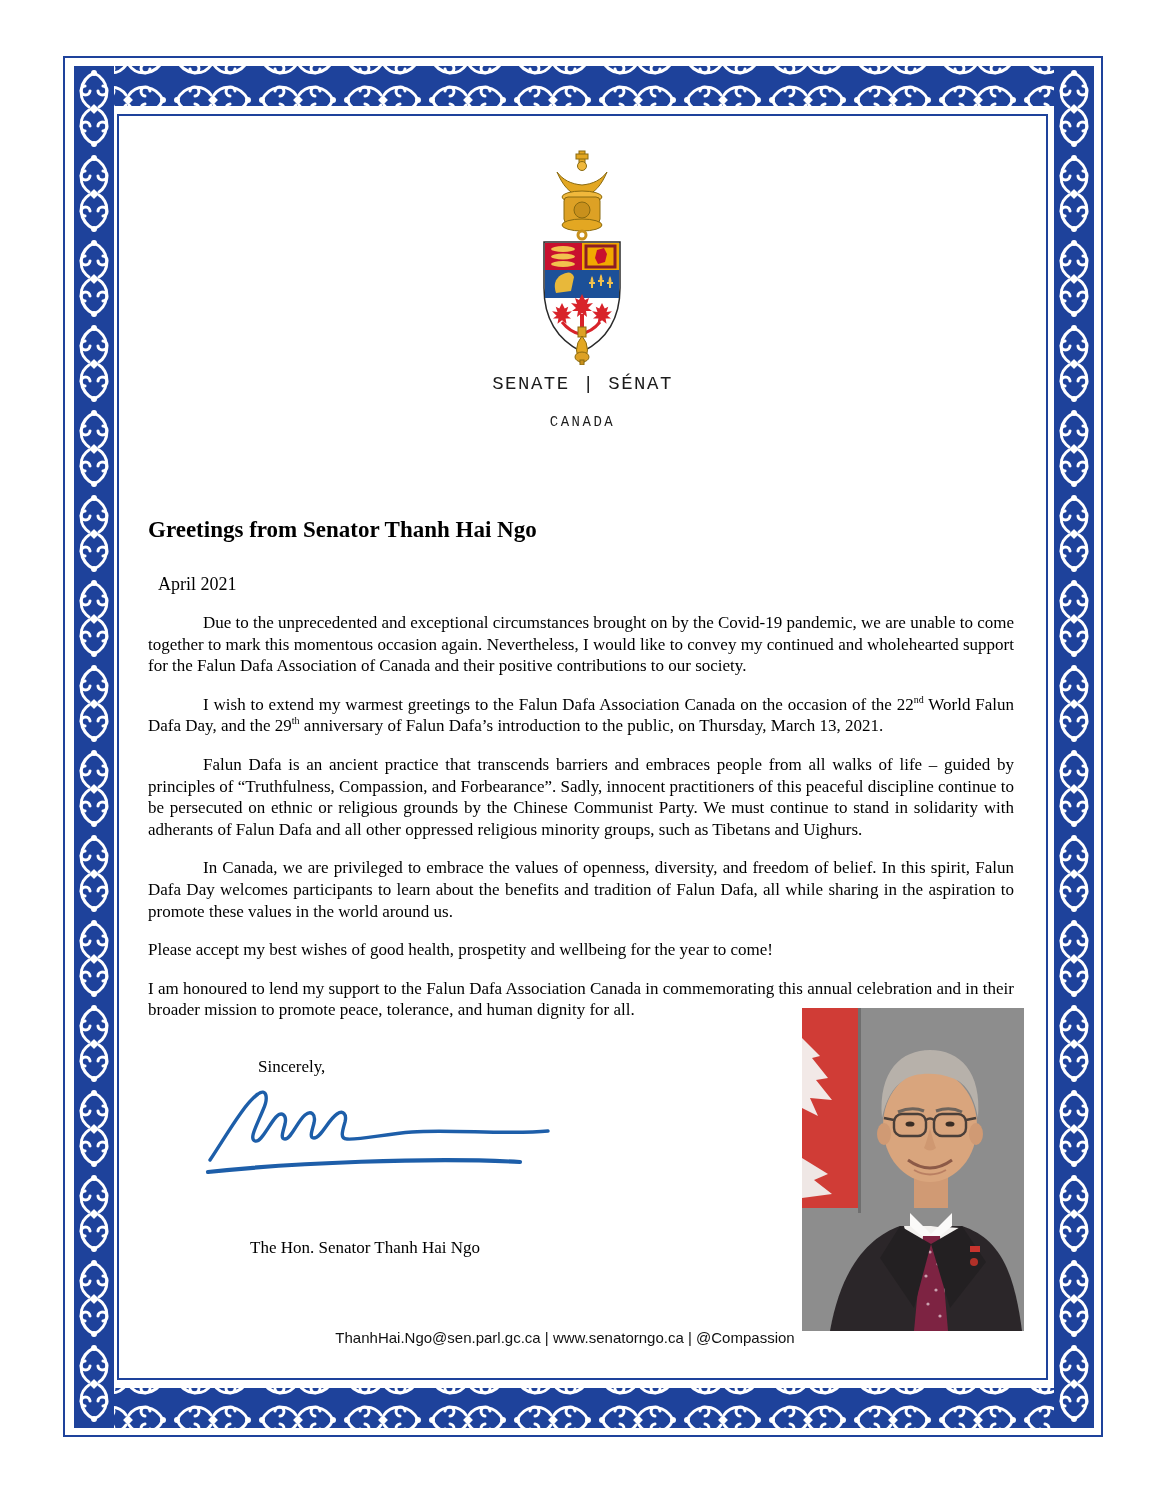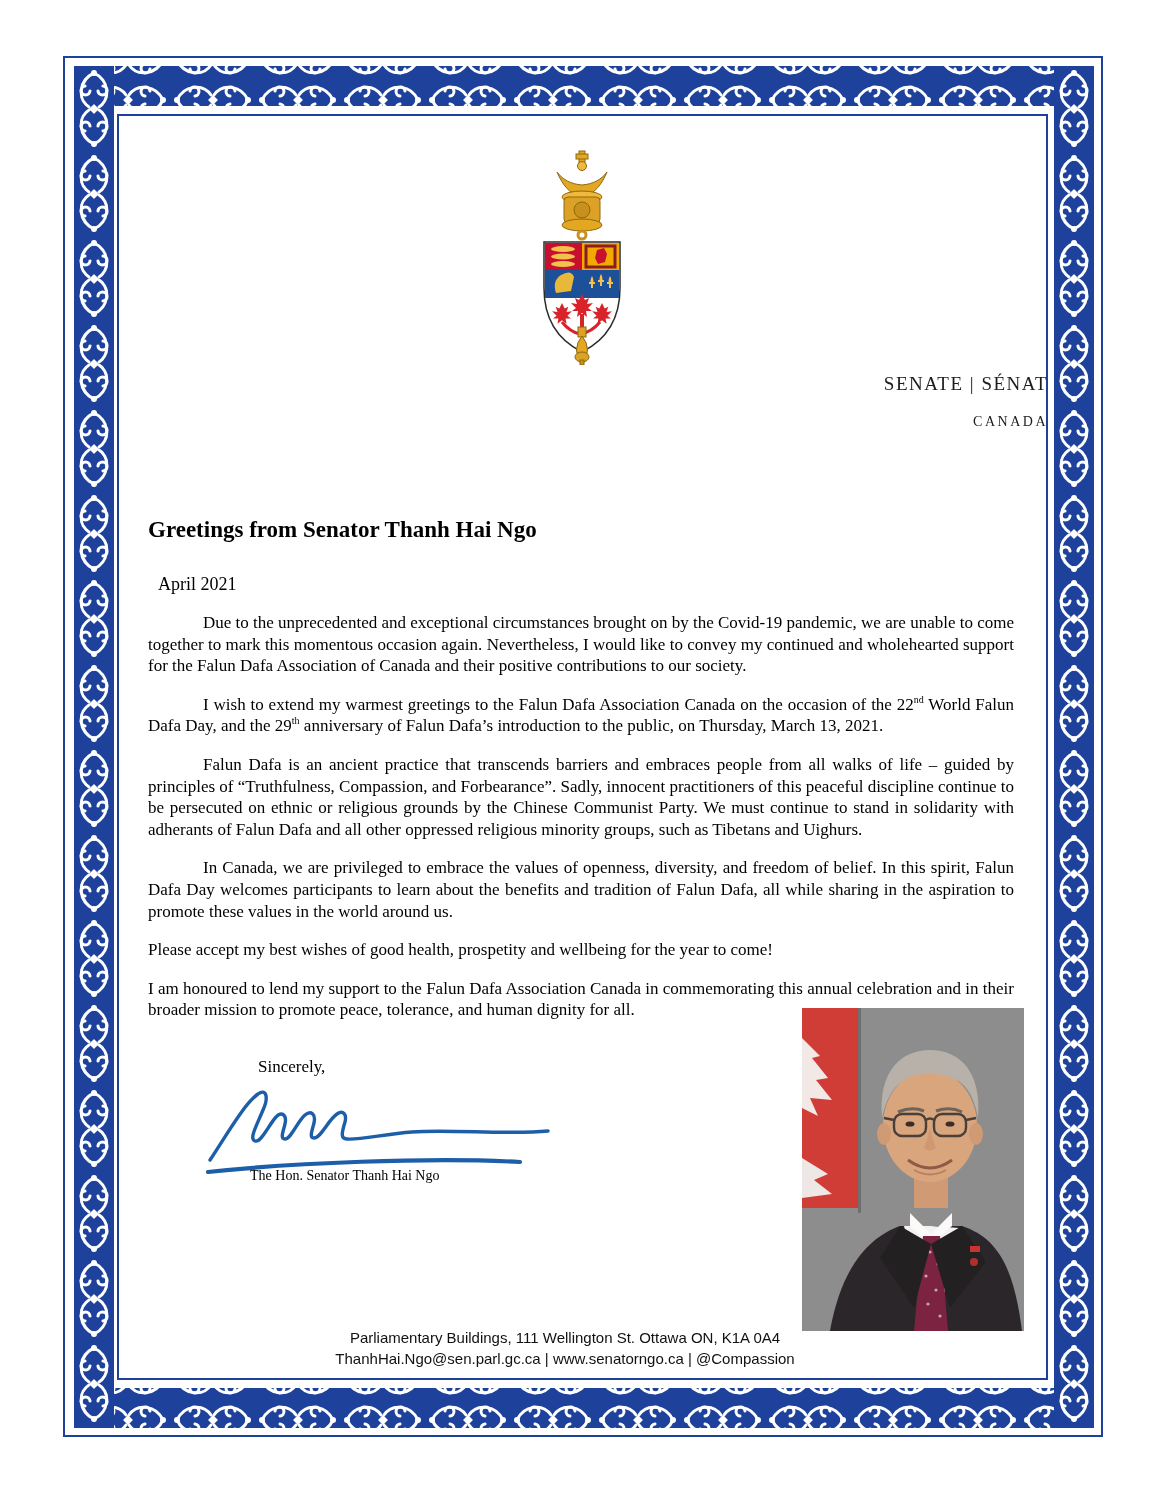--- a/index.html
+++ b/index.html
@@ -12,41 +12,42 @@
     --signature-blue:#1d5ea9;
     --flag-red:#d03c36;
     --leaf-red:#d8232a;
   }
   #border-svg{position:absolute;left:0;top:0;pointer-events:none;}
   .band-bg{fill:var(--border-blue);}
   .thin-line{fill:none;stroke:var(--border-blue);stroke-width:2px;}
 
   .crest-svg{position:absolute;left:477px;top:150px;}
   .crest-caption{
-    position:absolute;left:117px;top:373px;width:931px;text-align:right;
+    position:absolute;left:117px;top:373px;width:931px;text-align:center;
     color:#1c1c1c;
+    font-family:Liberation Mono, monospace;
   }
   .crest-org{font-size:19px;letter-spacing:1.5px;}
   .crest-country{font-size:14px;letter-spacing:2.5px;margin-top:19px;}
 
   .letter-col{position:absolute;left:148px;top:517px;width:877px;}
   .letter-title{
     font-size:23px;font-weight:bold;margin:0;
   }
   .letter-date{font-size:18px;margin:31px 0 17px 10px;}
   .para{
     font-size:17px;line-height:21.6px;text-align:justify;margin:17px 11px 0 0;
   }
   .para.indent{text-indent:55px;}
   .para sup{font-size:10px;line-height:0;}
 
   .salutation{position:absolute;left:258px;top:1057px;font-size:17px;font-family:Liberation Serif, serif;}
   .signature-svg{position:absolute;left:200px;top:1072px;}
   .sig-stroke{fill:none;stroke:var(--signature-blue);stroke-linecap:round;stroke-linejoin:round;}
-  .signer-name{position:absolute;left:250px;top:1168px;font-size:14px;}
+  .signer-name{position:absolute;left:250px;top:1238px;font-size:17px;}
 
   .photo-svg{position:absolute;left:802px;top:1008px;}
 
   .footer{
     position:absolute;left:120px;top:1327px;width:890px;text-align:center;
     font-family:"Liberation Sans", sans-serif;font-size:15px;line-height:21px;color:#111;
   }
 </style>
 </head>
 <body>
@@ -233,15 +234,14 @@
     <ellipse cx="148" cy="116" rx="4.5" ry="2.6" fill="#3a2d25"></ellipse>
 
     <path d="M128,120 q-4,16 -6,20 q6,5 12,0 q-2,-4 -6,-20" fill="#cf9871"></path>
 
     <path d="M106,152 q22,16 44,0" stroke="#8c5a47" stroke-width="3" fill="none"></path>
     <path d="M112,162 q16,9 32,0" stroke="#b97f62" stroke-width="2" fill="none"></path>
   </g>
 </svg>
 
 <div class="footer">
-  <div>Parliamentary Buildings, 111 Wellington St. Ottawa ON, K1A 0A4</div>
   <div>ThanhHai.Ngo@sen.parl.gc.ca | www.senatorngo.ca | @Compassion</div>
 </div>
 
 </body></html>

